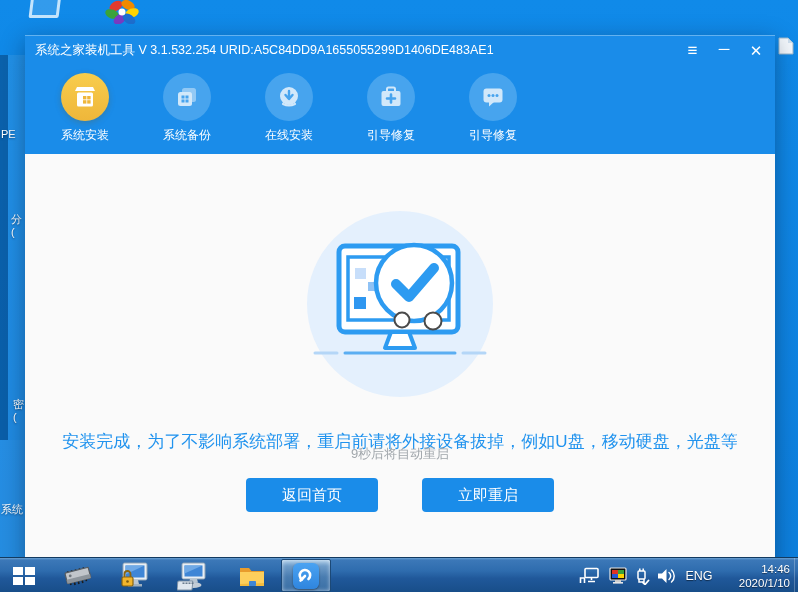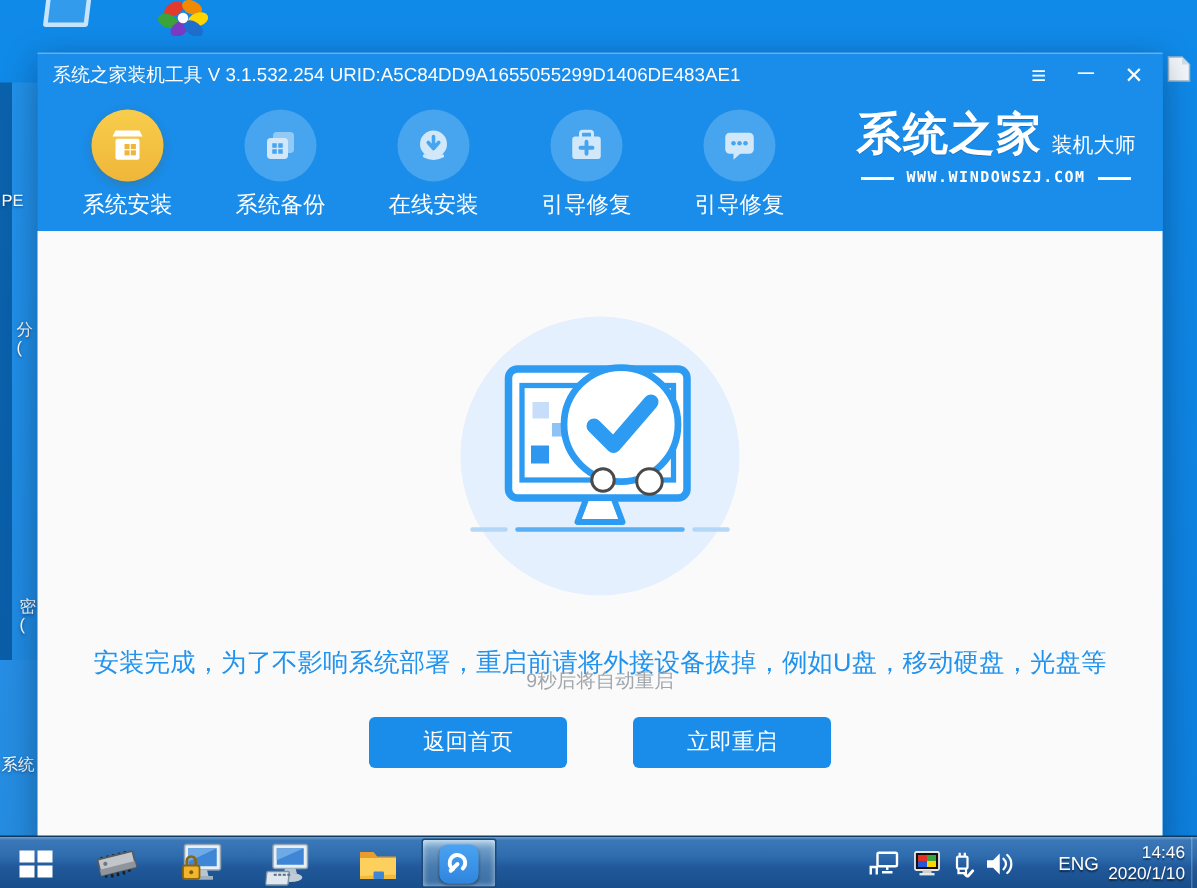--- a/index.html
+++ b/index.html
@@ -31,21 +31,21 @@
   .winctl .min  { font-weight:bold; position:relative; top:-2px; }
 
   
   .toolbar { height:90px; background:#1a8ce9; position:relative; display:flex; padding-left:10px; }
   .nav-item { width:100px; margin-right:2px; padding-top:9px; display:flex; flex-direction:column;
     align-items:center; cursor:pointer; }
   .nav-circle { width:48px; height:48px; border-radius:50%; background:#47a4ee;
     display:flex; align-items:center; justify-content:center; }
   .nav-item.active .nav-circle { background:linear-gradient(180deg,#f8cd4c 0%,#efb63a 100%);
     box-shadow:0 2px 6px rgba(120,80,0,.25); }
-  .nav-label { margin-top:6px; color:#fff; font-size:15px; }
+  .nav-label { margin-top:6px; color:#fff; font-size:12px; }
 
   .logo { position:absolute; right:18px; top:11px; text-align:center; color:#fff; }
   .logo-line1 { display:flex; align-items:flex-end; justify-content:center; }
   .brand { font-size:30px; font-weight:bold; letter-spacing:1px; line-height:1;
     text-shadow:0 1px 0 rgba(0,60,120,.25); }
   .brand-sub { font-size:14px; margin-left:6px; line-height:1.2; }
   .site-row { margin-top:8px; display:flex; align-items:center; justify-content:center; gap:8px; }
   .site-row .dash { width:22px; height:2px; background:#fff; }
   .site { font-family:"DejaVu Sans Mono", monospace; font-size:10px; font-weight:bold; letter-spacing:1px; }
 
@@ -196,31 +196,20 @@
           <g fill="#47a4ee">
             <circle cx="10" cy="12.5" r="1.5"></circle>
               <circle cx="14" cy="12.5" r="1.5"></circle>
               <circle cx="18" cy="12.5" r="1.5"></circle>
           </g>
         </svg>
       </div>
       <span class="nav-label">引导修复</span>
     </div>
 
-    <div class="logo">
-      <div class="logo-line1">
-        <span class="brand">系统之家</span>
-        <span class="brand-sub">装机大师</span>
-      </div>
-      <div class="site-row">
-        <span class="dash"></span>
-        <span class="site">WWW.WINDOWSZJ.COM</span>
-        <span class="dash"></span>
-      </div>
-    </div>
   </div>
 
   <div class="content">
 
     <div class="illus">
       <svg viewBox="0 0 186 186">
 
         <rect x="32" y="35" width="119" height="86" rx="6" fill="#fff" stroke="#2d9bf1" stroke-width="5"></rect>
         <rect x="41" y="46" width="101" height="63" fill="#fff" stroke="#2d9bf1" stroke-width="3.5"></rect>
 
@@ -360,21 +349,21 @@
   </div>
 
   <div class="tb" style="left:654px; width:24px;">
     <svg width="20" height="18" viewBox="0 0 20 18">
       <path d="M2,6.5 h4 l4.5,-4.5 v14 L6,11.5 H2 Z" fill="#fff"></path>
       <path d="M13,5.5 a4.5,4.5 0 0 1 0,7" fill="none" stroke="#fff" stroke-width="1.5" stroke-linecap="round"></path>
       <path d="M15.5,3 a8,8 0 0 1 0,12" fill="none" stroke="#fff" stroke-width="1.5" stroke-linecap="round"></path>
     </svg>
   </div>
 
-  <div class="tb" style="left:682px; width:34px;margin-left:20px;">
+  <div class="tb" style="left:682px; width:34px;">
     <span class="tray-txt">ENG</span>
   </div>
 
   <div class="clock">
     <div>14:46</div>
     <div>2020/1/10</div>
   </div>
 
   <div class="tray-sep"></div>
 </div>

